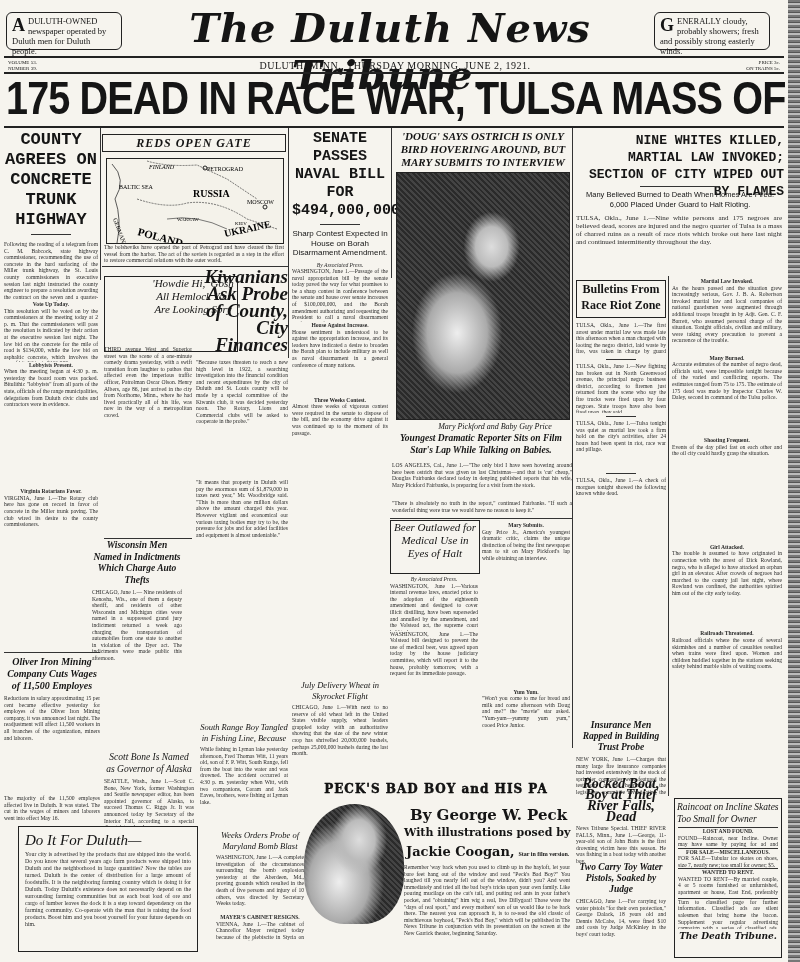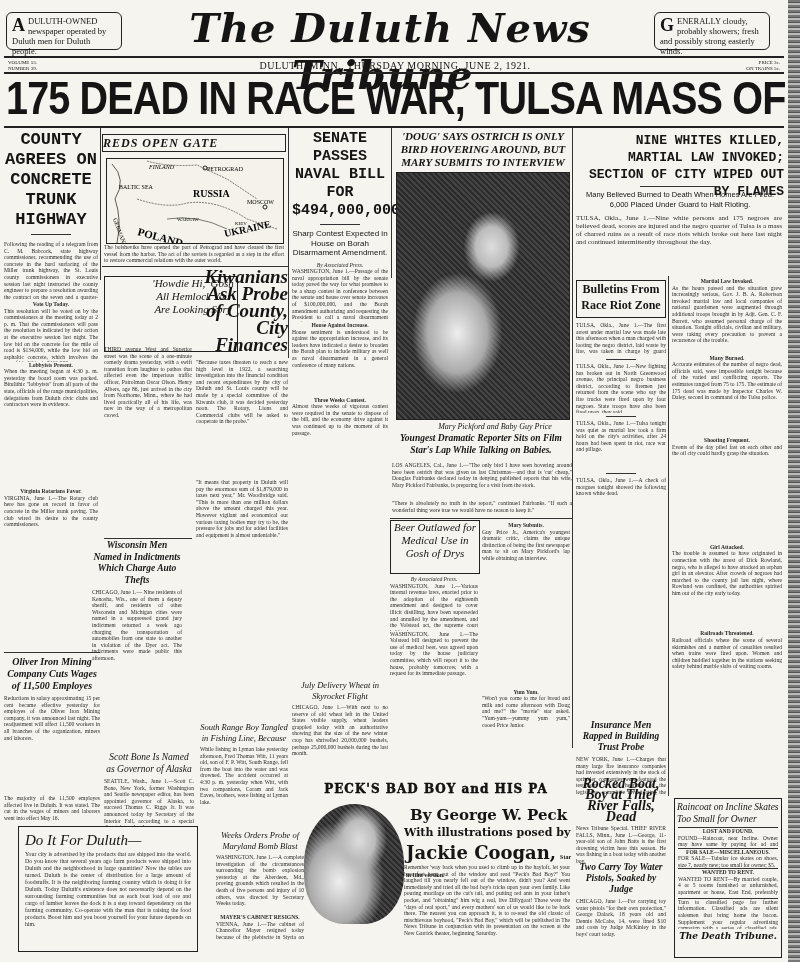--- a/index.html
+++ b/index.html
@@ -67,21 +67,21 @@
     <div class="body" style="margin-top:6px;height:60px;">Following the reading of a telegram from C. M. Babcock, state highway commissioner, recommending the use of concrete in the hard surfacing of the Miller trunk highway, the St. Louis county commissioners in executive session last night instructed the county engineer to prepare a resolution awarding the contract on the seven and a quarter-mile stretch, south of Eveleth, to the lowest bidder, using concrete for the hard surface.</div>
     <div class="body" style="text-align:center;font-weight:bold;">Vote Up Today.</div>
     <div class="body" style="height:54px;">This resolution will be voted on by the commissioners at the meeting today at 2 p. m. That the commissioners will pass the resolution is indicated by their action at the executive session last night. The low bid on the concrete for the mile of road is $134,000, while the low bid on asphaltic concrete, which involves the use of bitulithic, is $161,000.</div>
     <div class="body" style="text-align:center;font-weight:bold;">Lobbyists Present.</div>
     <div class="body" style="height:120px;">When the meeting began at 4:30 p. m. yesterday the board room was packed. Bitulithic "lobbyists" from all parts of the state, officials of the range municipalities, delegations from Duluth civic clubs and contractors were in evidence.</div>
     <div class="body" style="text-align:center;font-weight:bold;">Virginia Rotarians Favor.</div>
     <div class="body" style="height:50px;">VIRGINIA, June 1.—The Rotary club here has gone on record in favor of concrete in the Miller trunk paving. The club wired its desire to the county commissioners.</div>
   </div>
 
   <div class="box" style="left:102px;top:134px;width:182px;height:16px;">
-    <div class="ital" style="font-size:12px;line-height:16px;letter-spacing:1px;">REDS OPEN GATE</div>
+    <div class="ital" style="text-align:center;font-size:12px;line-height:16px;letter-spacing:1px;">REDS OPEN GATE</div>
   </div>
   <div class="box map" style="left:106px;top:158px;width:176px;height:84px;">
     <svg width="176" height="84" viewBox="0 0 176 84">
       <path d="M5,5 Q20,20 8,40 Q15,60 10,84" fill="none" stroke="#333" stroke-width="0.8"></path>
       <path d="M40,2 Q60,8 90,6 L120,20 L150,40" fill="none" stroke="#444" stroke-dasharray="2,1" stroke-width="0.7"></path>
       <path d="M30,40 Q60,50 80,44 Q110,40 140,60 L170,70" fill="none" stroke="#444" stroke-dasharray="2,1" stroke-width="0.7"></path>
       <path d="M60,60 Q90,55 120,70" fill="none" stroke="#444" stroke-width="0.7"></path>
       <circle cx="98" cy="9" r="2" fill="none" stroke="#222"></circle>
       <circle cx="158" cy="48" r="2" fill="none" stroke="#222"></circle>
       <text x="42" y="10" font-size="6" font-style="italic">FINLAND</text>
@@ -124,21 +124,21 @@
 
   <div class="abs ital" style="left:393px;top:130px;width:180px;font-size:11px;line-height:13px;text-align:center;">'DOUG' SAYS OSTRICH IS ONLY BIRD HOVERING AROUND, BUT MARY SUBMITS TO INTERVIEW</div>
   <div class="box photo" style="left:396px;top:172px;width:172px;height:246px;"></div>
   <div class="abs ital" style="left:420px;top:422px;width:150px;font-size:8px;font-weight:normal;text-align:center;">Mary Pickford and Baby Guy Price</div>
   <div class="abs ital" style="left:390px;top:432px;width:182px;font-size:9.5px;line-height:12px;text-align:center;">Youngest Dramatic Reporter Sits on Film Star's Lap While Talking on Babies.</div>
   <div class="abs body" style="left:392px;top:462px;width:180px;height:38px;">LOS ANGELES, Cal., June 1.—"The only bird I have seen hovering around here been ostrich that was given us last Christmas—and that is 'cut' cheap," Douglas Fairbanks declared today in denying published reports that his wife, Mary Pickford Fairbanks, is preparing for a visit from the stork.</div>
   <div class="abs body" style="left:392px;top:500px;width:180px;height:14px;">"There is absolutely no truth in the report," continued Fairbanks. "If such a wonderful thing were true we would have no reason to keep it."</div>
   <div class="hline" style="left:390px;top:518px;width:182px;"></div>
 
   <div class="box" style="left:390px;top:520px;width:88px;height:52px;">
-    <div class="ital" style="font-size:11px;line-height:13px;text-align:center;font-weight:normal;">Beer Outlawed for Medical Use in Gosh of Drys</div>
+    <div class="ital" style="font-size:11px;line-height:13px;text-align:center;font-weight:normal;">Beer Outlawed for Medical Use in Eyes of Halt</div>
   </div>
   <div class="abs" style="left:390px;top:576px;width:88px;">
     <div class="body" style="text-align:center;font-style:italic;">By Associated Press.</div>
     <div class="body" style="height:48px;">WASHINGTON, June 1.—Various internal revenue laws, enacted prior to the adoption of the eighteenth amendment and designed to cover illicit distilling, have been superseded and annulled by the amendment, and the Volstead act, the supreme court held today.</div>
     <div class="body" style="height:120px;">WASHINGTON, June 1.—The Volstead bill designed to prevent the use of medical beer, was agreed upon today by the house judiciary committee, which will report it to the house, probably tomorrow, with a request for its immediate passage.</div>
   </div>
 
   <div class="abs" style="left:482px;top:522px;width:88px;">
     <div class="body" style="text-align:center;font-weight:bold;">Mary Submits.</div>
     <div class="body" style="height:160px;">Guy Price Jr., America's youngest dramatic critic, claims the unique distinction of being the first newspaper man to sit on Mary Pickford's lap while obtaining an interview.</div>
@@ -244,20 +244,20 @@
     <div class="ital" style="font-size:8.5px;line-height:10.5px;text-align:center;font-weight:normal;">July Delivery Wheat in Skyrocket Flight</div>
     <div class="body" style="height:52px;margin-top:3px;">CHICAGO, June 1.—With next to no reserve of old wheat left in the United States visible supply, wheat leaders grappled today with an authoritative showing that the size of the new winter crop has shrivelled 20,000,000 bushels, perhaps 25,000,000 bushels during the last month.</div>
   </div>
 
   <div class="abs" style="left:300px;top:782px;width:272px;height:176px;">
     <div style="font-family:'DejaVu Serif',serif;font-weight:bold;font-size:12px;letter-spacing:1px;text-align:center;-webkit-text-stroke:0.4px #000;">PECK'S BAD BOY and HIS PA</div>
     <div class="photo" style="position:absolute;left:4px;top:22px;width:100px;height:120px;border-radius:50% 50% 40% 40%;"></div>
     <div style="position:absolute;left:110px;top:24px;width:160px;font-family:'DejaVu Serif',serif;font-weight:bold;font-size:15px;">By George W. Peck</div>
     <div style="position:absolute;left:104px;top:44px;width:168px;font-family:'DejaVu Serif',serif;font-size:11px;font-weight:bold;">With illustrations posed by</div>
     <div style="position:absolute;left:106px;top:60px;width:168px;">
-      <span style="font-family:'DejaVu Serif',serif;font-weight:bold;font-size:18px;">Jackie Coogan,</span>
+      <span style="font-family:'DejaVu Serif',serif;font-weight:bold;font-size:13px;">Jackie Coogan,</span>
       <span style="font-size:6px;font-weight:bold;">Star in film version.</span>
     </div>
     <div class="body" style="position:absolute;left:104px;top:82px;width:166px;height:88px;">Remember 'way back when you used to climb up in the hayloft, let your bare feet hang out of the window and read "Peck's Bad Boy?" You laughed till you nearly fell out of the window, didn't you? And went immediately and tried all the bad boy's tricks upon your own family. Like pouring mucilage on the cat's tail, and putting red ants in your father's pocket, and "obtaining" him wig a real, live Dillygoat! Those were the "days of real sport," and every mothers' son of us would like to be back there. The nearest you can approach it, is to re-read the old classic of mischievous boyhood, "Peck's Bad Boy," which will be published in The News Tribune in conjunction with its presentation on the screen at the New Garrick theater, beginning Saturday.</div>
   </div>
 
 </div>
 <div class="edge"></div>
 
 </body></html>

